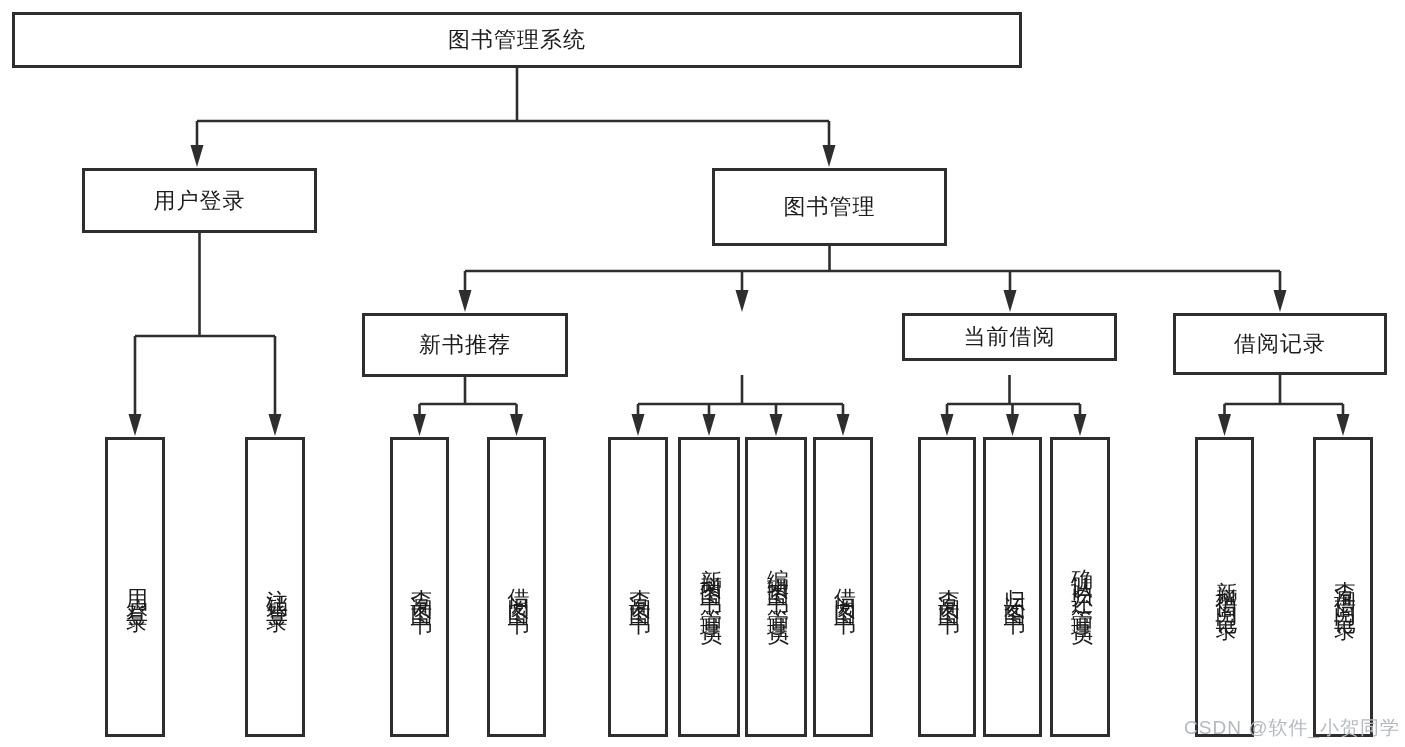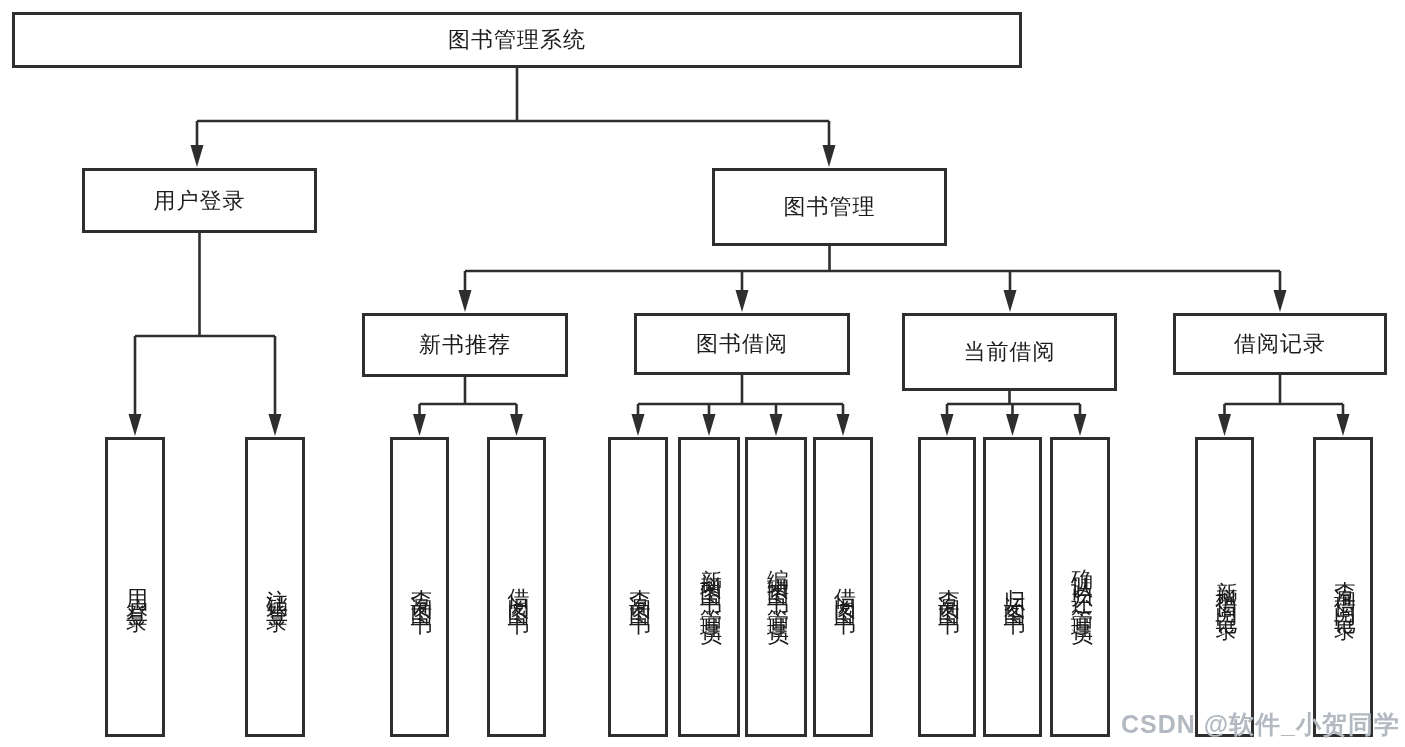--- a/index.html
+++ b/index.html
@@ -43,26 +43,25 @@
     writing-mode: vertical-rl;
     text-orientation: mixed;
     font-size: 22px;
     letter-spacing: 8px;
     line-height: 1;
   }
   .watermark {
     position: absolute;
     right: 5px;
     bottom: 6px;
-    font-size: 25px;
+    font-size: 19px;
     color: var(--watermark);
     letter-spacing: 1px;
     z-index: 2;
     white-space: nowrap;
-    font-weight: bold;
   }
 </style>
 </head>
 <body>
 
 <div class="canvas">
 
   <svg id="edges" xmlns="http://www.w3.org/2000/svg">
       <line x1="517" y1="68" x2="517" y2="121" stroke="#2e2e2e" stroke-width="2.6"></line>
       <line x1="199.5" y1="233" x2="199.5" y2="336" stroke="#2e2e2e" stroke-width="2.6"></line>
@@ -125,24 +124,21 @@
   <div class="node h" style="left:82px; top:168px; width:235px; height:65px">
     <span>用户登录</span>
   </div>
   <div class="node h" style="left:712px; top:168px; width:235px; height:78px">
     <span>图书管理</span>
   </div>
 
   <div class="node h" style="left:362px; top:313px; width:206px; height:64px">
     <span>新书推荐</span>
   </div>
-  <div class="node h" style="left:634px; top:313px; width:216px; height:62px">
-    <span>图书借阅</span>
-  </div>
-  <div class="node h" style="left:902px; top:313px; width:215px; height:78px">
+  <div class="node h" style="left:902px; top:313px; width:215px; height:48px">
     <span>当前借阅</span>
   </div>
   <div class="node h" style="left:1173px; top:313px; width:214px; height:62px">
     <span>借阅记录</span>
   </div>
 
   <div class="node v" style="left:105px; top:437px; width:60px; height:300px">
     <span>用户登录</span>
   </div>
   <div class="node v" style="left:245px; top:437px; width:60px; height:300px">

